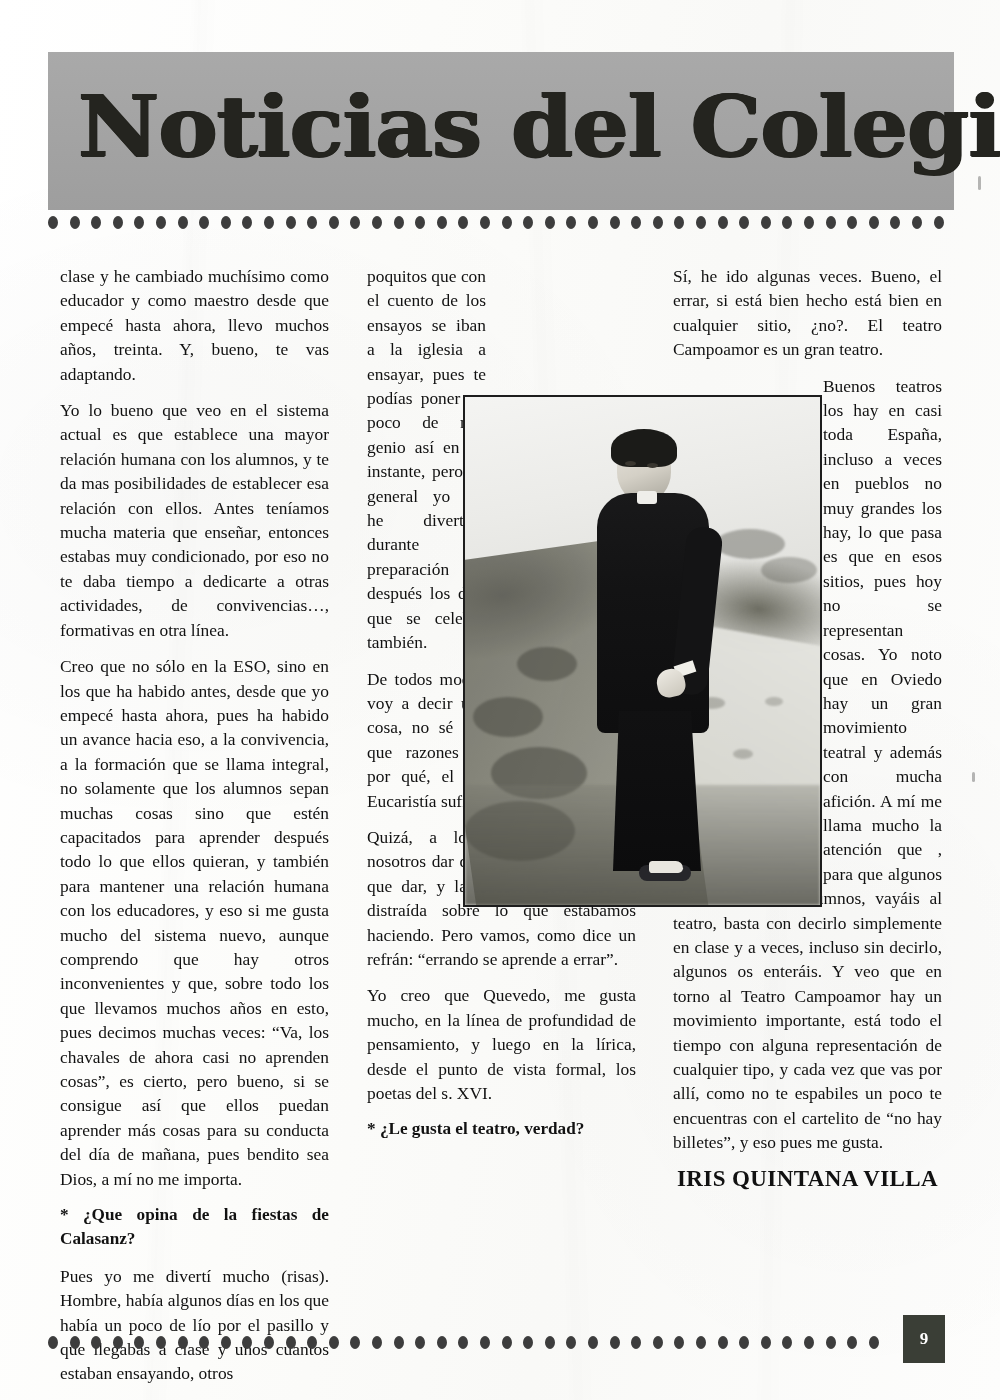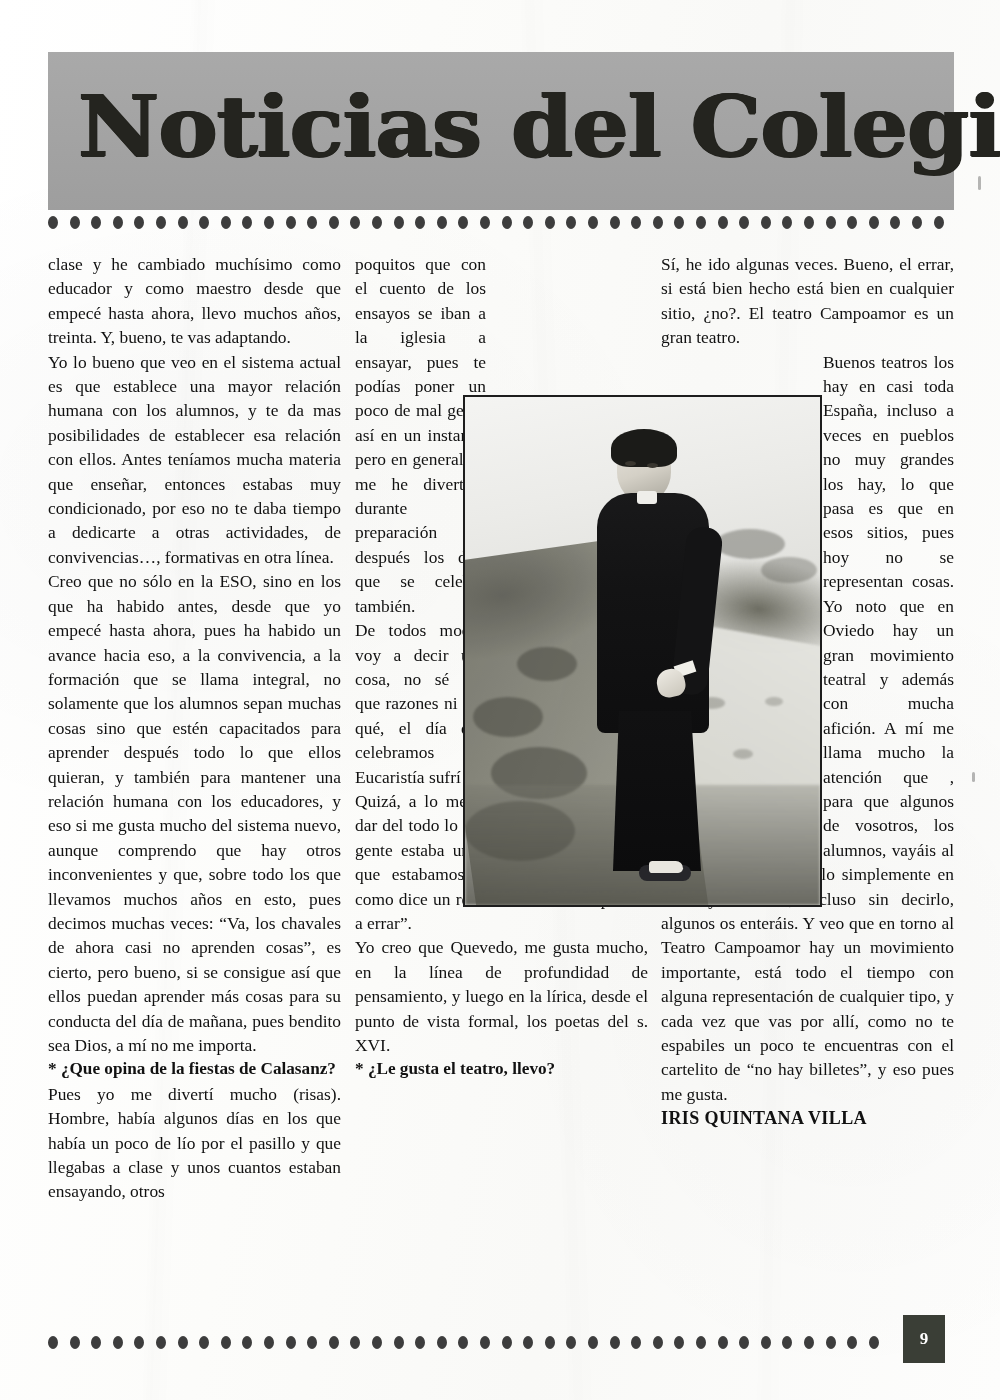--- a/index.html
+++ b/index.html
@@ -94,40 +94,40 @@
     line-height: 24.4px;
     text-align: justify;
     text-justify: inter-word;
     hyphens: none;
   }
   .col-1 { left: 0; }
   .col-2 { left: 307px; }
   .col-3 { left: 613px; }
 
   .col p {
-    margin: 0;
+    margin: 12px;
   }
   .q {
     font-weight: 700;
     font-size: 17.2px;
   }
 
   
   .shim {
     width: 162px;
     height: 512px;
   }
   .shim-right { float: right; }
   .shim-left  { float: left; }
 
   .byline {
     margin-top: 40px;
-    text-align: left;
+    text-align: center;
     font-weight: 700;
-    font-size: 18px;
+    font-size: 23px;
     letter-spacing: .4px;
   }
 
   
   .photo {
     position: absolute;
     left: 463px;
     top: 395px;
     width: 355px;
     height: 508px;
@@ -388,21 +388,21 @@
     <p class="q">* ¿Que opina de la fiestas de Calasanz?</p>
     <p>Pues yo me divertí mucho (risas). Hombre, había algunos días en los que había un poco de lío por el pasillo y que llegabas a clase y unos cuantos estaban ensayando, otros</p>
   </div>
 
   <div class="col col-2">
     <div class="shim shim-right"></div>
     <p>poquitos que con el cuento de los ensayos se iban a la iglesia a ensayar, pues te podías poner un poco de mal genio así en un instante, pero en general yo me he divertido durante la preparación y después los días que se celebró también.</p>
     <p>De todos modos voy a decir una cosa, no sé por que razones ni por qué, el día que celebramos la Eucaristía sufrí un pelín.</p>
     <p>Quizá, a lo mejor, no supimos nosotros dar del todo lo que teníamos que dar, y la gente estaba un poco distraída sobre lo que estabamos haciendo. Pero vamos, como dice un refrán: “errando se aprende a errar”.</p>
     <p>Yo creo que Quevedo, me gusta mucho, en la línea de profundidad de pensamiento, y luego en la lírica, desde el punto de vista formal, los poetas del s. XVI.</p>
-    <p class="q">* ¿Le gusta el teatro, llevo?</p>
+    <p class="q">* ¿Le gusta el teatro, verdad?</p>
   </div>
 
   <div class="col col-3">
     <p>Sí, he ido algunas veces. Bueno, el errar, si está bien hecho está bien en cualquier sitio, ¿no?. El teatro Campoamor es un gran teatro.</p>
     <div class="shim shim-left" style="height:498px;"></div>
     <p>Buenos teatros los hay en casi toda España, incluso a veces en pueblos no muy grandes los hay, lo que pasa es que en esos sitios, pues hoy no se representan cosas. Yo noto que en Oviedo hay un gran movimiento teatral y además con mucha afición. A mí me llama mucho la atención que , para que algunos de vosotros, los alumnos, vayáis al teatro, basta con decirlo simplemente en clase y a veces, incluso sin decirlo, algunos os enteráis. Y veo que en torno al Teatro Campoamor hay un movimiento importante, está todo el tiempo con alguna representación de cualquier tipo, y cada vez que vas por allí, como no te espabiles un poco te encuentras con el cartelito de “no hay billetes”, y eso pues me gusta.</p>
     <p class="byline">IRIS QUINTANA VILLA</p>
   </div>
 </div>
 

